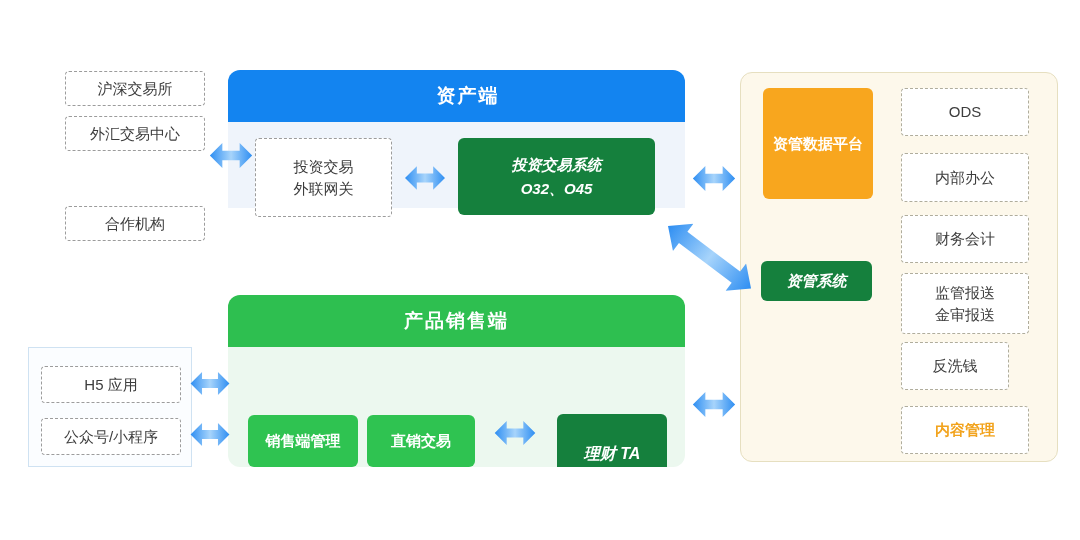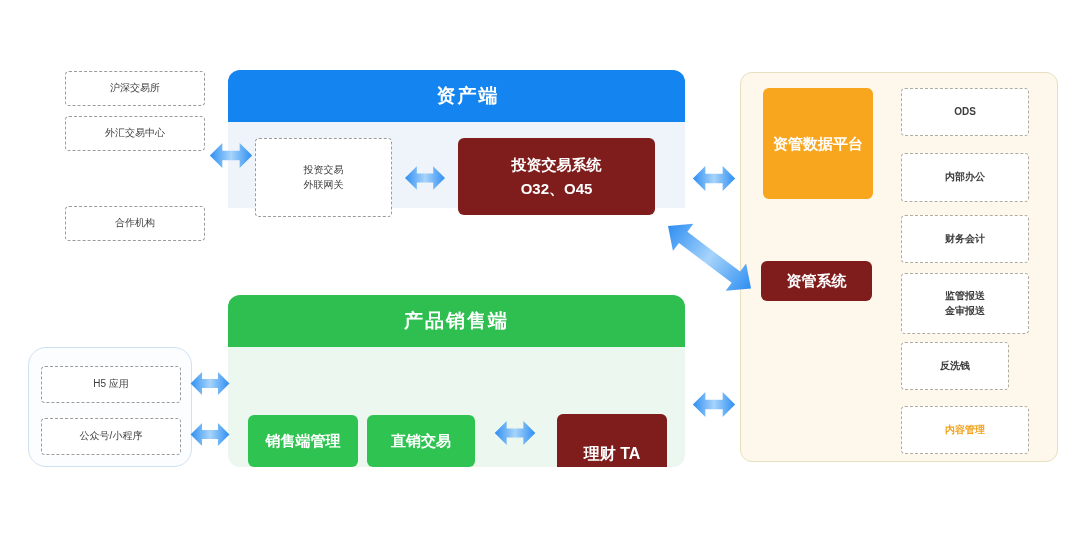--- a/index.html
+++ b/index.html
@@ -3,50 +3,50 @@
 <meta charset="utf-8">
 <style>
   html,body{margin:0;padding:0;background:#ffffff;}
   .stage{
     position:relative;width:1080px;height:540px;background:#ffffff;overflow:hidden;
     font-family:"Liberation Sans","DejaVu Sans",sans-serif;color:#3d3d3d;
   }
   .dashed{
     position:absolute;background:#ffffff;border:1px dashed #9c9c9c;border-radius:4px;
     display:flex;align-items:center;justify-content:center;text-align:center;
-    font-size:10px;color:#3d3d3d;box-sizing:border-box;line-height:1.45;
+    font-size:15px;color:#3d3d3d;box-sizing:border-box;line-height:1.45;
   }
   .dashed.two-line{flex-direction:column;}
   .panel{position:absolute;border-radius:12px;overflow:hidden;box-sizing:border-box;}
   .panel-header{
     height:52px;display:flex;align-items:center;justify-content:center;
     color:#ffffff;font-size:19px;font-weight:bold;letter-spacing:2px;
   }
   .panel-body{position:relative;box-sizing:border-box;}
   .asset-header{background:#1384f0;padding-left:23px;}
   .asset-body{background:#eff4fb;height:86px;}
   .sales-header{background:#2ebf50;}
   .sales-body{background:#ecf8ef;height:120px;}
   .solid-box{
     position:absolute;border-radius:6px;display:flex;flex-direction:column;
     align-items:center;justify-content:center;color:#ffffff;font-weight:bold;
     font-size:15px;text-align:center;line-height:1.6;box-sizing:border-box;
   }
-  .blue-box{background:#7f1d1d;}
+  .blue-box{background:#15803d;font-style:italic;}
   .green-box{background:#2fc351;}
   .orange-box{background:#f8a61e;}
   .channel-group{
     position:absolute;left:28px;top:347px;width:164px;height:120px;
-    background:#fbfdff;border:1px solid #cfe2f2;border-radius:18px;box-sizing:border-box;
+    background:#fbfdff;border:1px solid #cfe2f2;border-radius:0;box-sizing:border-box;
   }
   .backoffice{
     position:absolute;left:740px;top:72px;width:318px;height:390px;
     background:#fdf8eb;border:1px solid #e6dfc0;border-radius:12px;box-sizing:border-box;
   }
-  .backoffice .dashed{border-color:#b0ad9c;font-weight:bold;}
+  .backoffice .dashed{border-color:#b0ad9c;}
   .content-box{border:1px dashed #eec27a;color:#f2a31d;font-weight:bold;}
   .arrow{position:absolute;display:block;}
   .diag-arrow{position:absolute;left:668px;top:209px;width:104px;height:34px;
     transform:rotate(37deg);transform-origin:0px 17px;z-index:6;}
   .label{display:block;}
 </style>
 </head>
 <body>
 
 <div class="stage">

